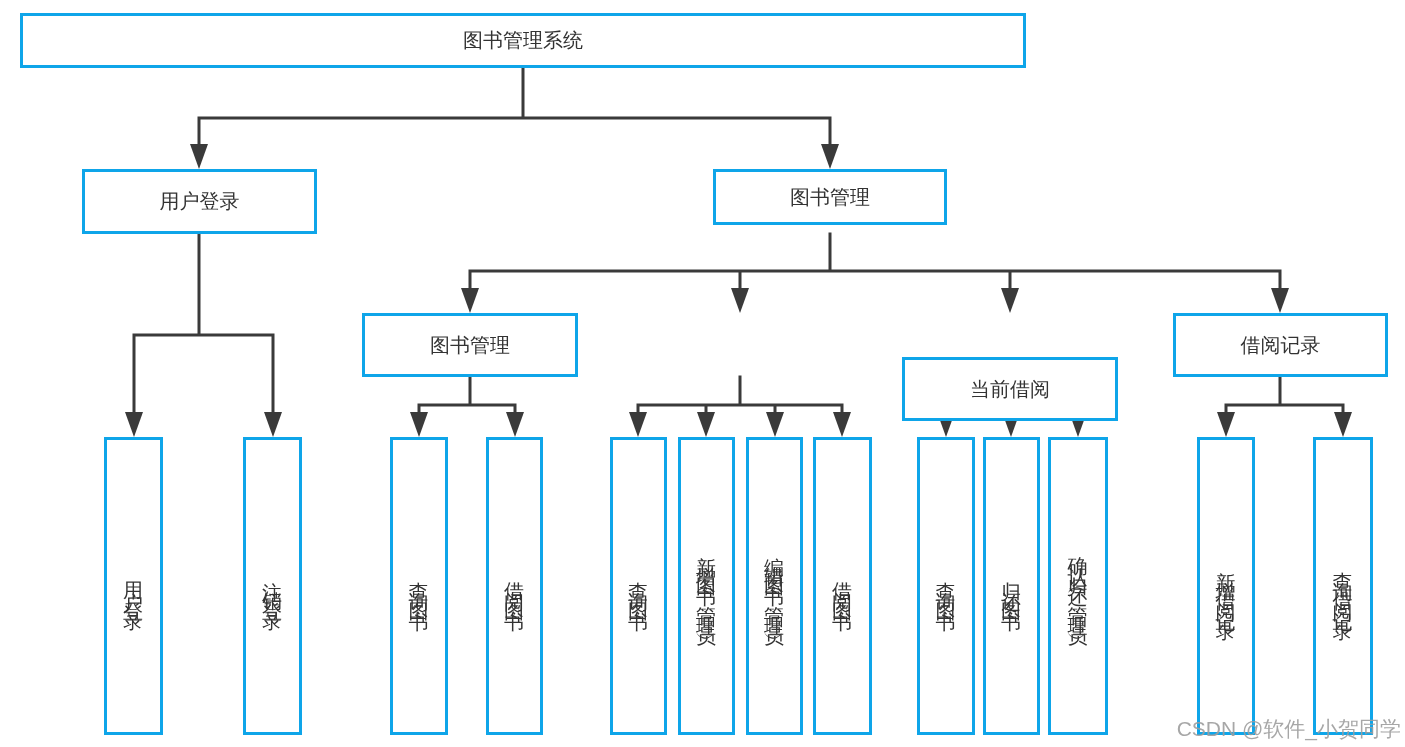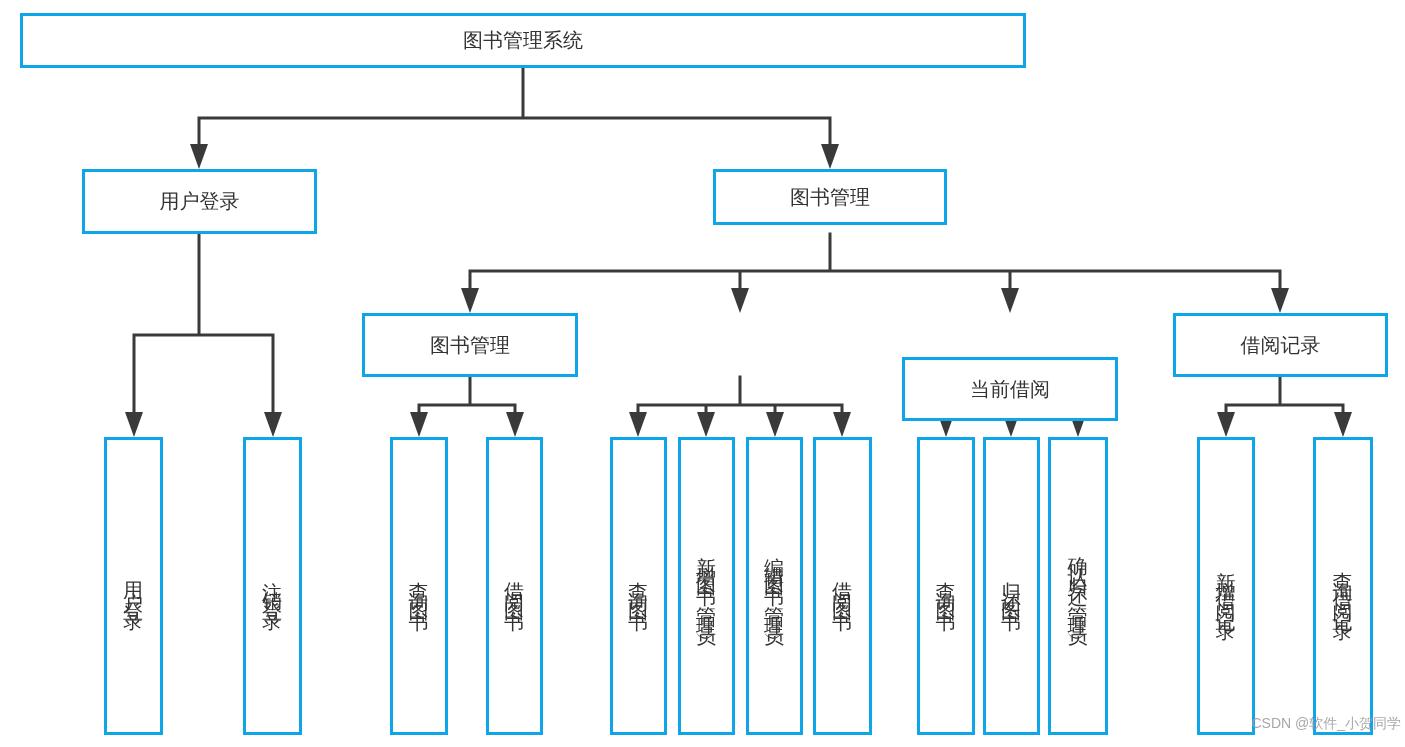--- a/index.html
+++ b/index.html
@@ -34,21 +34,21 @@
     writing-mode: vertical-rl;
     text-orientation: mixed;
     letter-spacing: 10px;
     line-height: 1;
     white-space: nowrap;
   }
   .watermark {
     position: absolute;
     right: 4px;
     top: 715px;
-    font-size: 14px;
+    font-size: 21px;
     color: #9e9e9e;
     opacity: 0.9;
     z-index: 3;
     white-space: nowrap;
   }
   
   #root            { left: 20px;   top: 13px;  width: 1006px; height: 55px; }
   #user-login      { left: 82px;   top: 169px; width: 235px;  height: 65px; }
   #book-mgmt       { left: 713px;  top: 169px; width: 234px;  height: 56px; }
   #new-book-rec    { left: 362px;  top: 313px; width: 216px;  height: 64px; }

